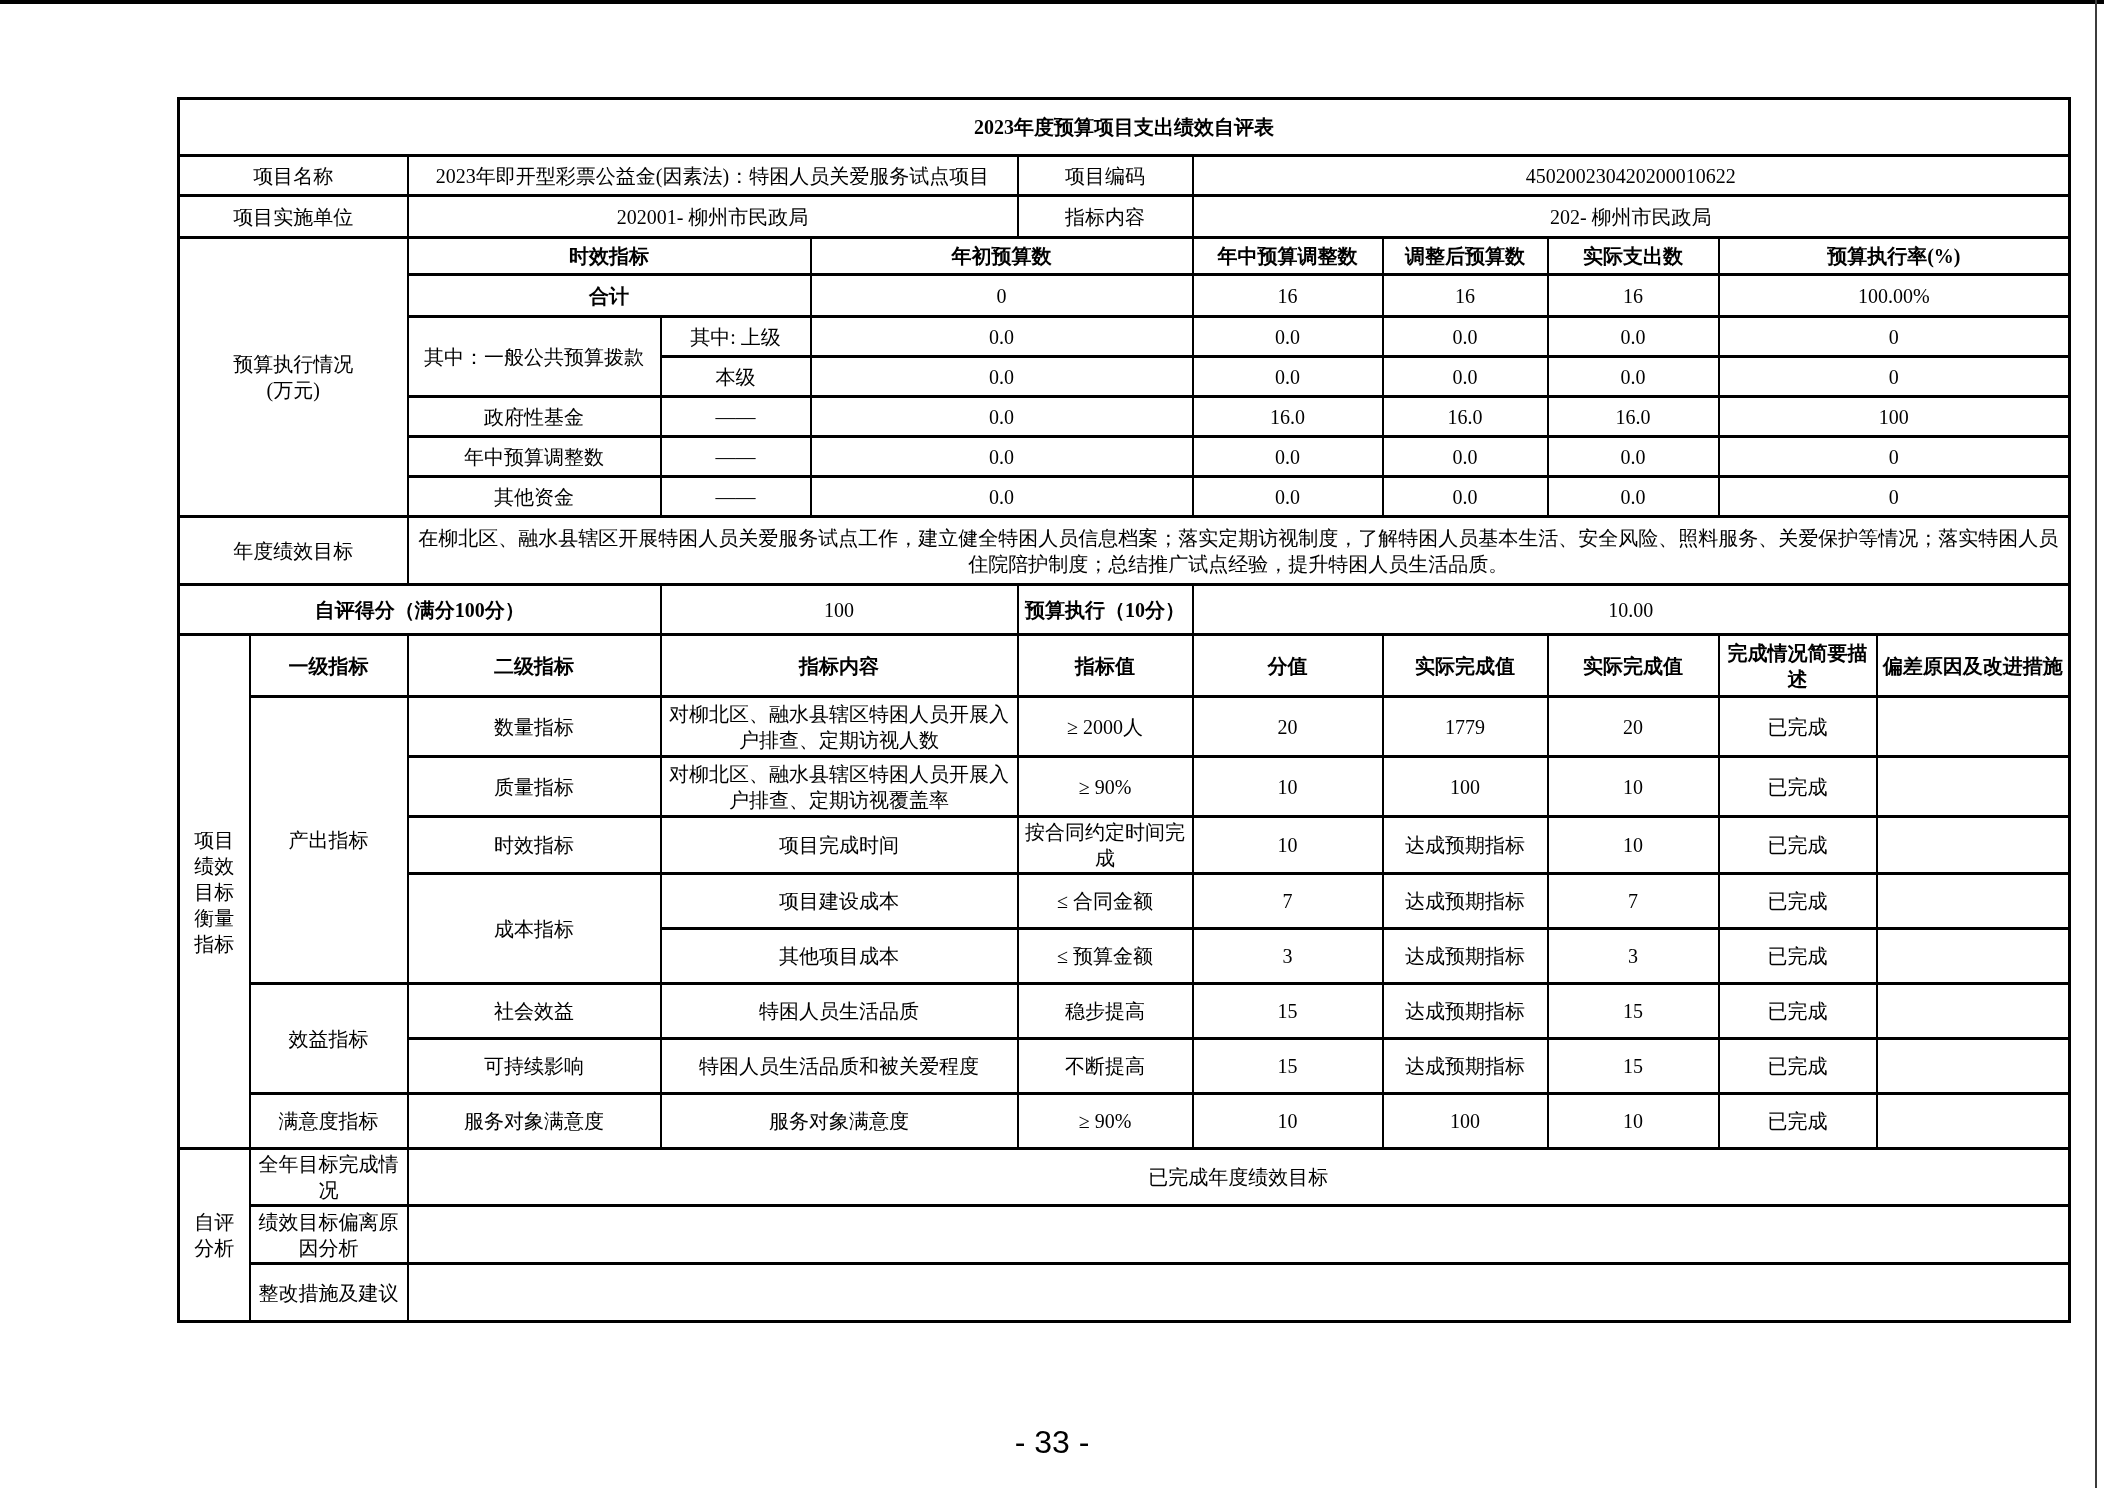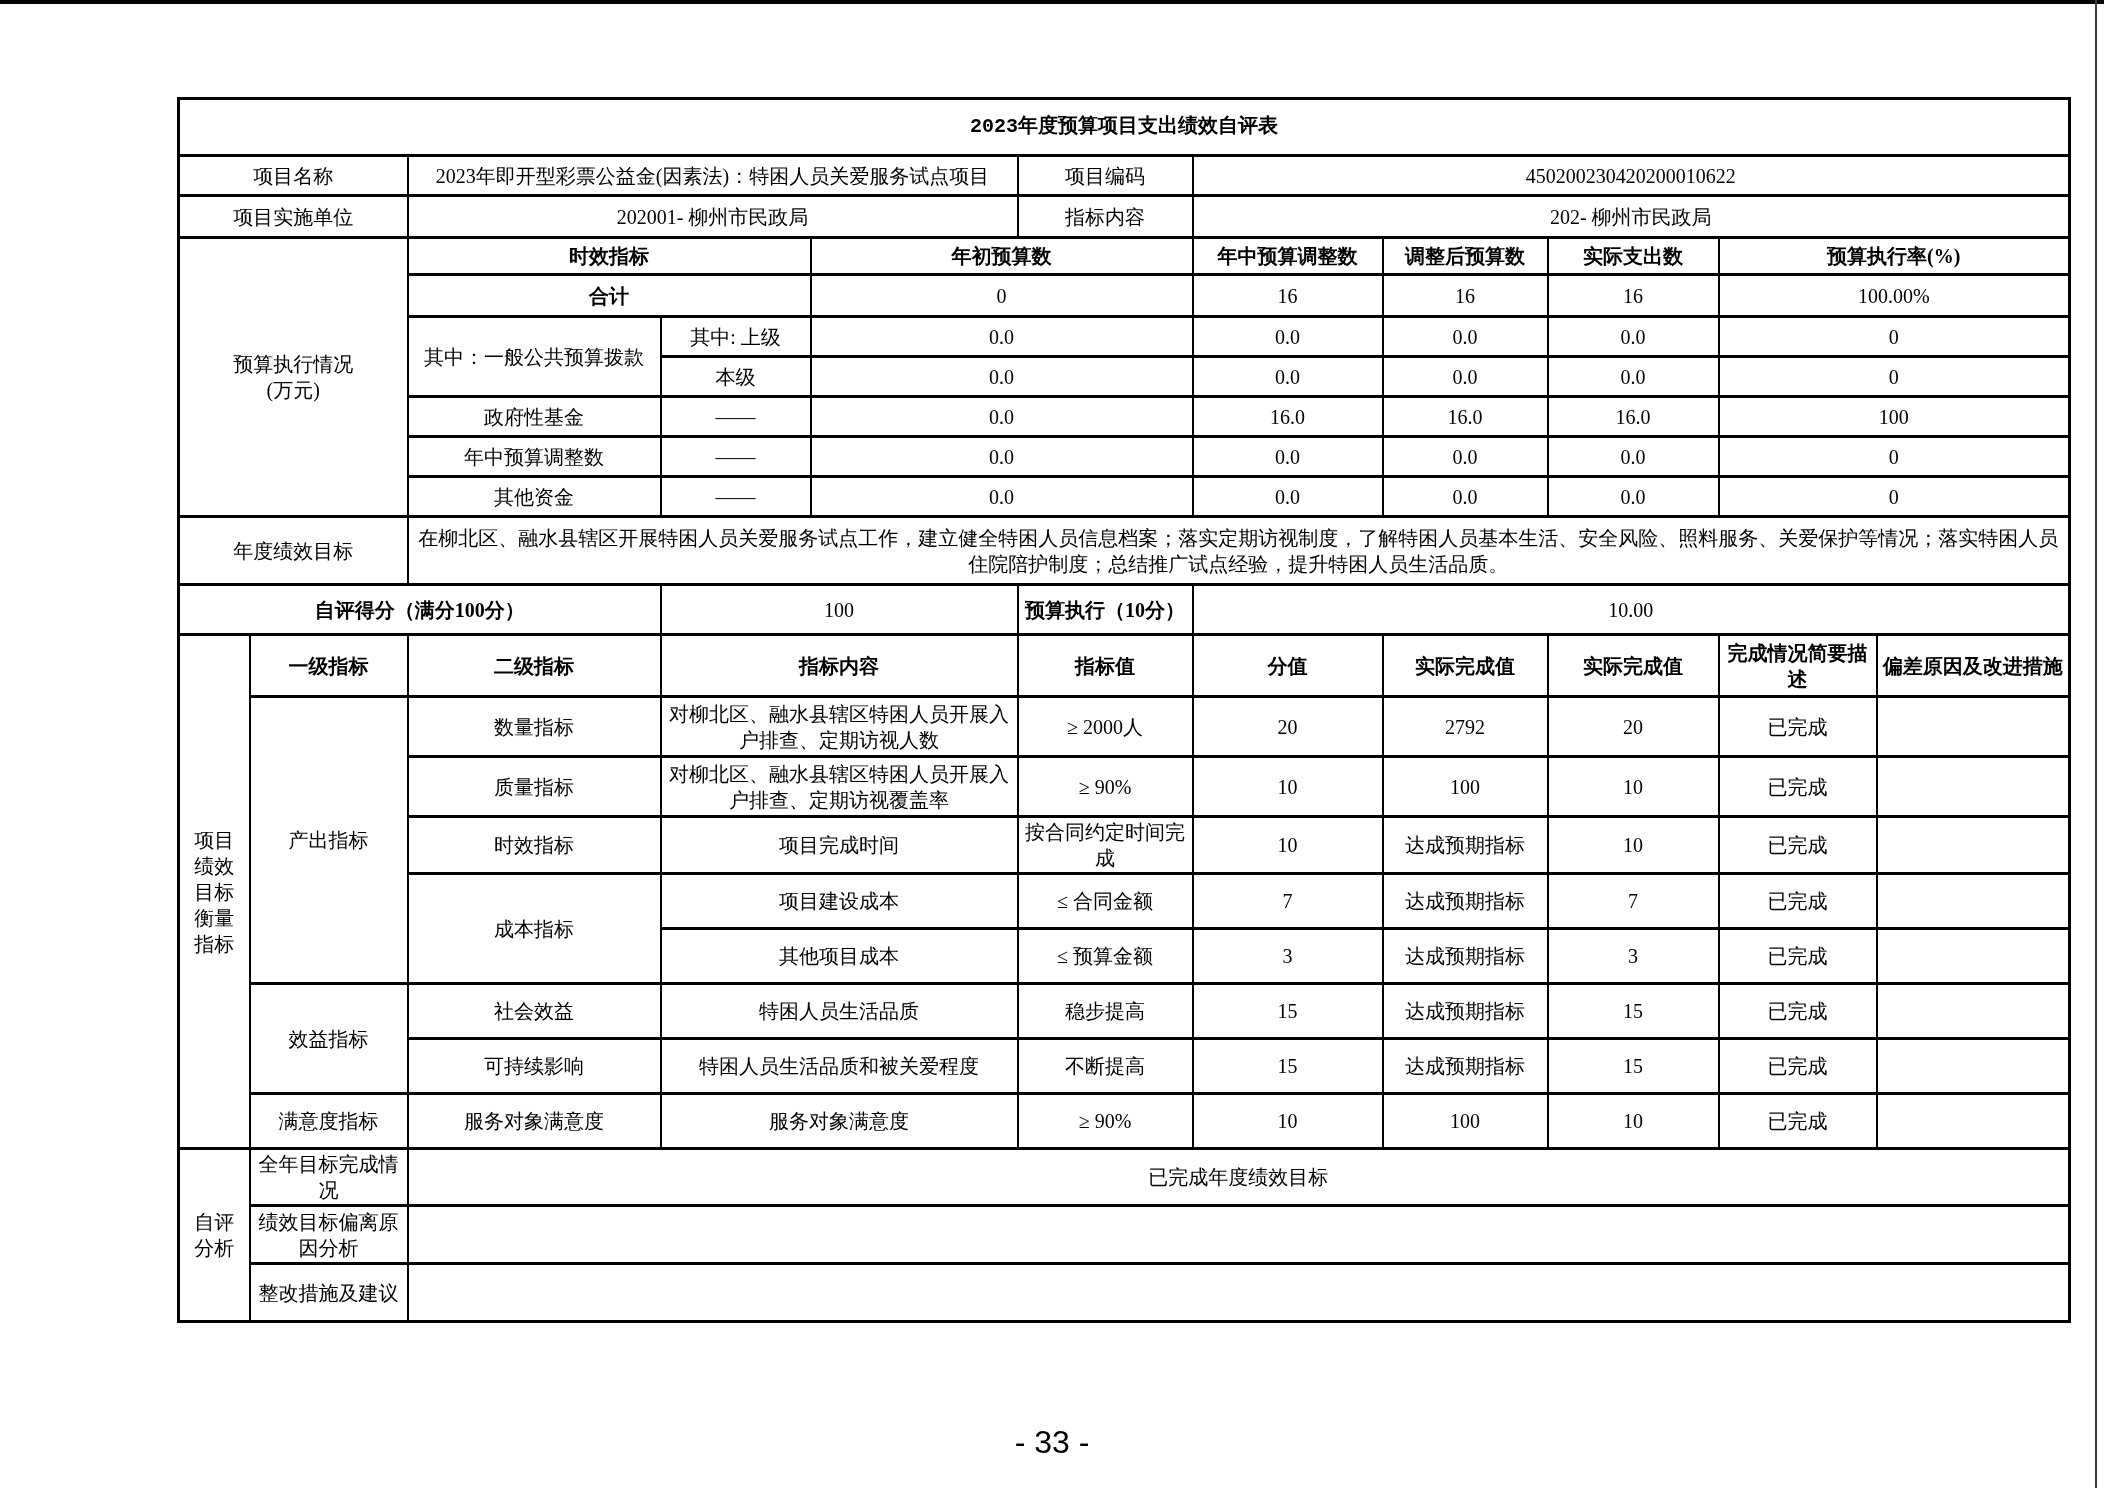--- a/index.html
+++ b/index.html
@@ -12,21 +12,21 @@
   table.sheet{
     position:absolute;left:177px;top:97px;width:1891px;
     border-collapse:collapse;table-layout:fixed;border:3px solid #000;
   }
   table.sheet td{
     border:2px solid #000;border-top-width:3px;border-bottom-width:3px;
     font-size:20px;text-align:center;vertical-align:middle;
     padding:1px 4px;line-height:1.3;overflow:hidden;word-break:break-all;
   }
   .title-cell{
-    font-family:Liberation Mono, monospace;
+    font-family:Liberation Serif, serif;
     font-size:35px;font-weight:bold;letter-spacing:0px;padding:4px 0;
   }
   .b{font-weight:bold;}
   .l{text-align:left;}
   .r{text-align:right;padding-right:12px;margin-left:40px;}
   .goal{text-align:left;padding:3px 9px;line-height:1.38;font-family:Liberation Serif, serif;}
   .vlabel{font-size:21px;line-height:1.5;padding:0 2px;}
   .tight{padding:1px 1px;}
   .status{text-align:left;padding-left:7px;}
   .pagenum{
@@ -175,21 +175,21 @@
     <td class="b tight">完成情况简要描述</td>
     <td class="b tight">偏差原因及改进措施</td>
   </tr>
 
   <tr style="height:60px">
     <td rowspan="5">产出指标</td>
     <td>数量指标</td>
     <td colspan="2" class="l">对柳北区、融水县辖区特困人员开展入户排查、定期访视人数</td>
     <td>≥ 2000人</td>
     <td>20</td>
-    <td>2792</td>
+    <td>1779</td>
     <td>20</td>
     <td class="status">已完成</td>
     <td></td>
   </tr>
 
   <tr style="height:60px">
     <td>质量指标</td>
     <td colspan="2" class="l">对柳北区、融水县辖区特困人员开展入户排查、定期访视覆盖率</td>
     <td>≥ 90%</td>
     <td>10</td>

